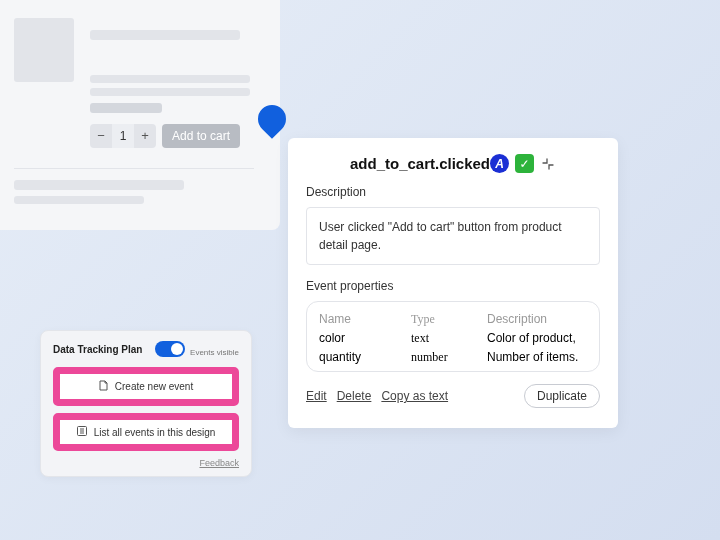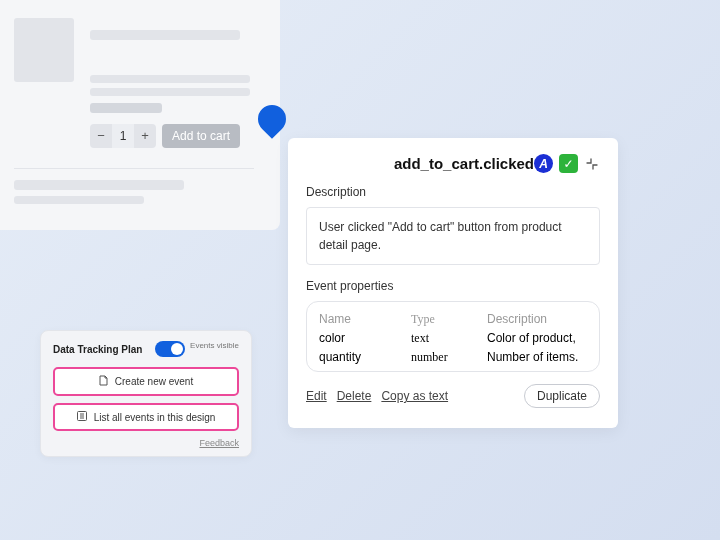--- a/index.html
+++ b/index.html
@@ -32,21 +32,21 @@
 .sk-b2 { position:absolute; top:196px; left:14px; width:130px; height:8px; }
 
 .bubble { position:absolute; top:105px; left:258px; width:28px; height:28px; background:#1160de; border-radius:50% 50% 50% 0; transform:rotate(-45deg); }
 
 .panel {
   position:absolute; top:138px; left:288px;
   width:330px; height:290px; background:#fff;
   border-radius:6px; box-shadow:0 4px 16px rgba(0,0,0,.06);
   padding:16px 18px;
 }
-.panel-head { display:flex; align-items:center; justify-content:flex-end; margin-bottom:12px; }
+.panel-head { display:flex; align-items:center; justify-content:center; margin-bottom:12px; }
 .evt-title { font-size:15px; font-weight:600; color:#111; }
 .head-icons { display:flex; align-items:center; gap:6px; }
 .ic-a { width:19px; height:19px; background:#1b2fd4; border-radius:50%; color:#fff; display:flex; align-items:center; justify-content:center; font-size:12px; font-weight:700; font-style:italic; }
 .ic-v { width:19px; height:19px; background:#2db33b; border-radius:4px; color:#fff; display:flex; align-items:center; justify-content:center; font-size:12px; }
 .ic-c { width:16px; height:16px; color:#555; font-size:11px; display:flex; align-items:center; justify-content:center;}
 .sec-label { font-size:12px; color:#333; margin-bottom:8px; }
 .desc-box { border:1px solid #e2e4e9; border-radius:4px; padding:10px 12px; font-size:12px; color:#333; line-height:1.5; margin-bottom:14px; }
 .props-box { border:1px solid #e2e4e9; border-radius:12px; padding:8px 12px 4px; margin-bottom:12px; font-size:12px; }
 .props-head { color:#999; }
 .prow { display:flex; padding:2px 0; }
@@ -56,25 +56,25 @@
 .dup { margin-left:auto; border:1px solid #c8cbd2; border-radius:12px; padding:4px 12px; font-size:12px; background:#fff; color:#333; }
 
 .plan {
   position:absolute; top:330px; left:40px;
   width:212px; background:#f3f4f7; border:1px solid #e3e5ea;
   border-radius:8px; padding:10px 12px 8px;
   box-shadow:0 2px 8px rgba(0,0,0,.04);
 }
 .plan-head { display:flex; align-items:center; justify-content:space-between; margin-bottom:10px; }
 .plan-title { font-size:10px; font-weight:600; color:#222; }
-.tog-wrap { display:flex; align-items:flex-start; gap:5px; }
+.tog-wrap { display:flex; align-items:flex-end; gap:5px; }
 .toggle { width:30px; height:16px; background:#1160de; border-radius:8px; position:relative; }
 .toggle::after { content:''; position:absolute; right:2px; top:2px; width:12px; height:12px; background:#fff; border-radius:50%; }
 .tog-label { font-size:8px; color:#777; }
-.plan-btn { width:100%; background:#fff; border:2px solid #ec4899; border-radius:5px; padding:6px 0; font-size:10px; color:#333; display:flex; align-items:center; justify-content:center; gap:7px; margin-bottom:7px; cursor:pointer; }
+.plan-btn { width:100%; background:#fff; border:7px solid #ec4899; border-radius:5px; padding:6px 0; font-size:10px; color:#333; display:flex; align-items:center; justify-content:center; gap:7px; margin-bottom:7px; cursor:pointer; }
 .mini-ic { font-size:10px; color:#555; }
 .feedback { text-align:right; font-size:9px; color:#888; text-decoration:underline; cursor:pointer; }
 </style>
 </head>
 <body>
 
 <div class="mock-card">
   <div class="sk sk-thumb"></div>
   <div class="sk sk-l1"></div>
   <div class="sk sk-l2"></div>

